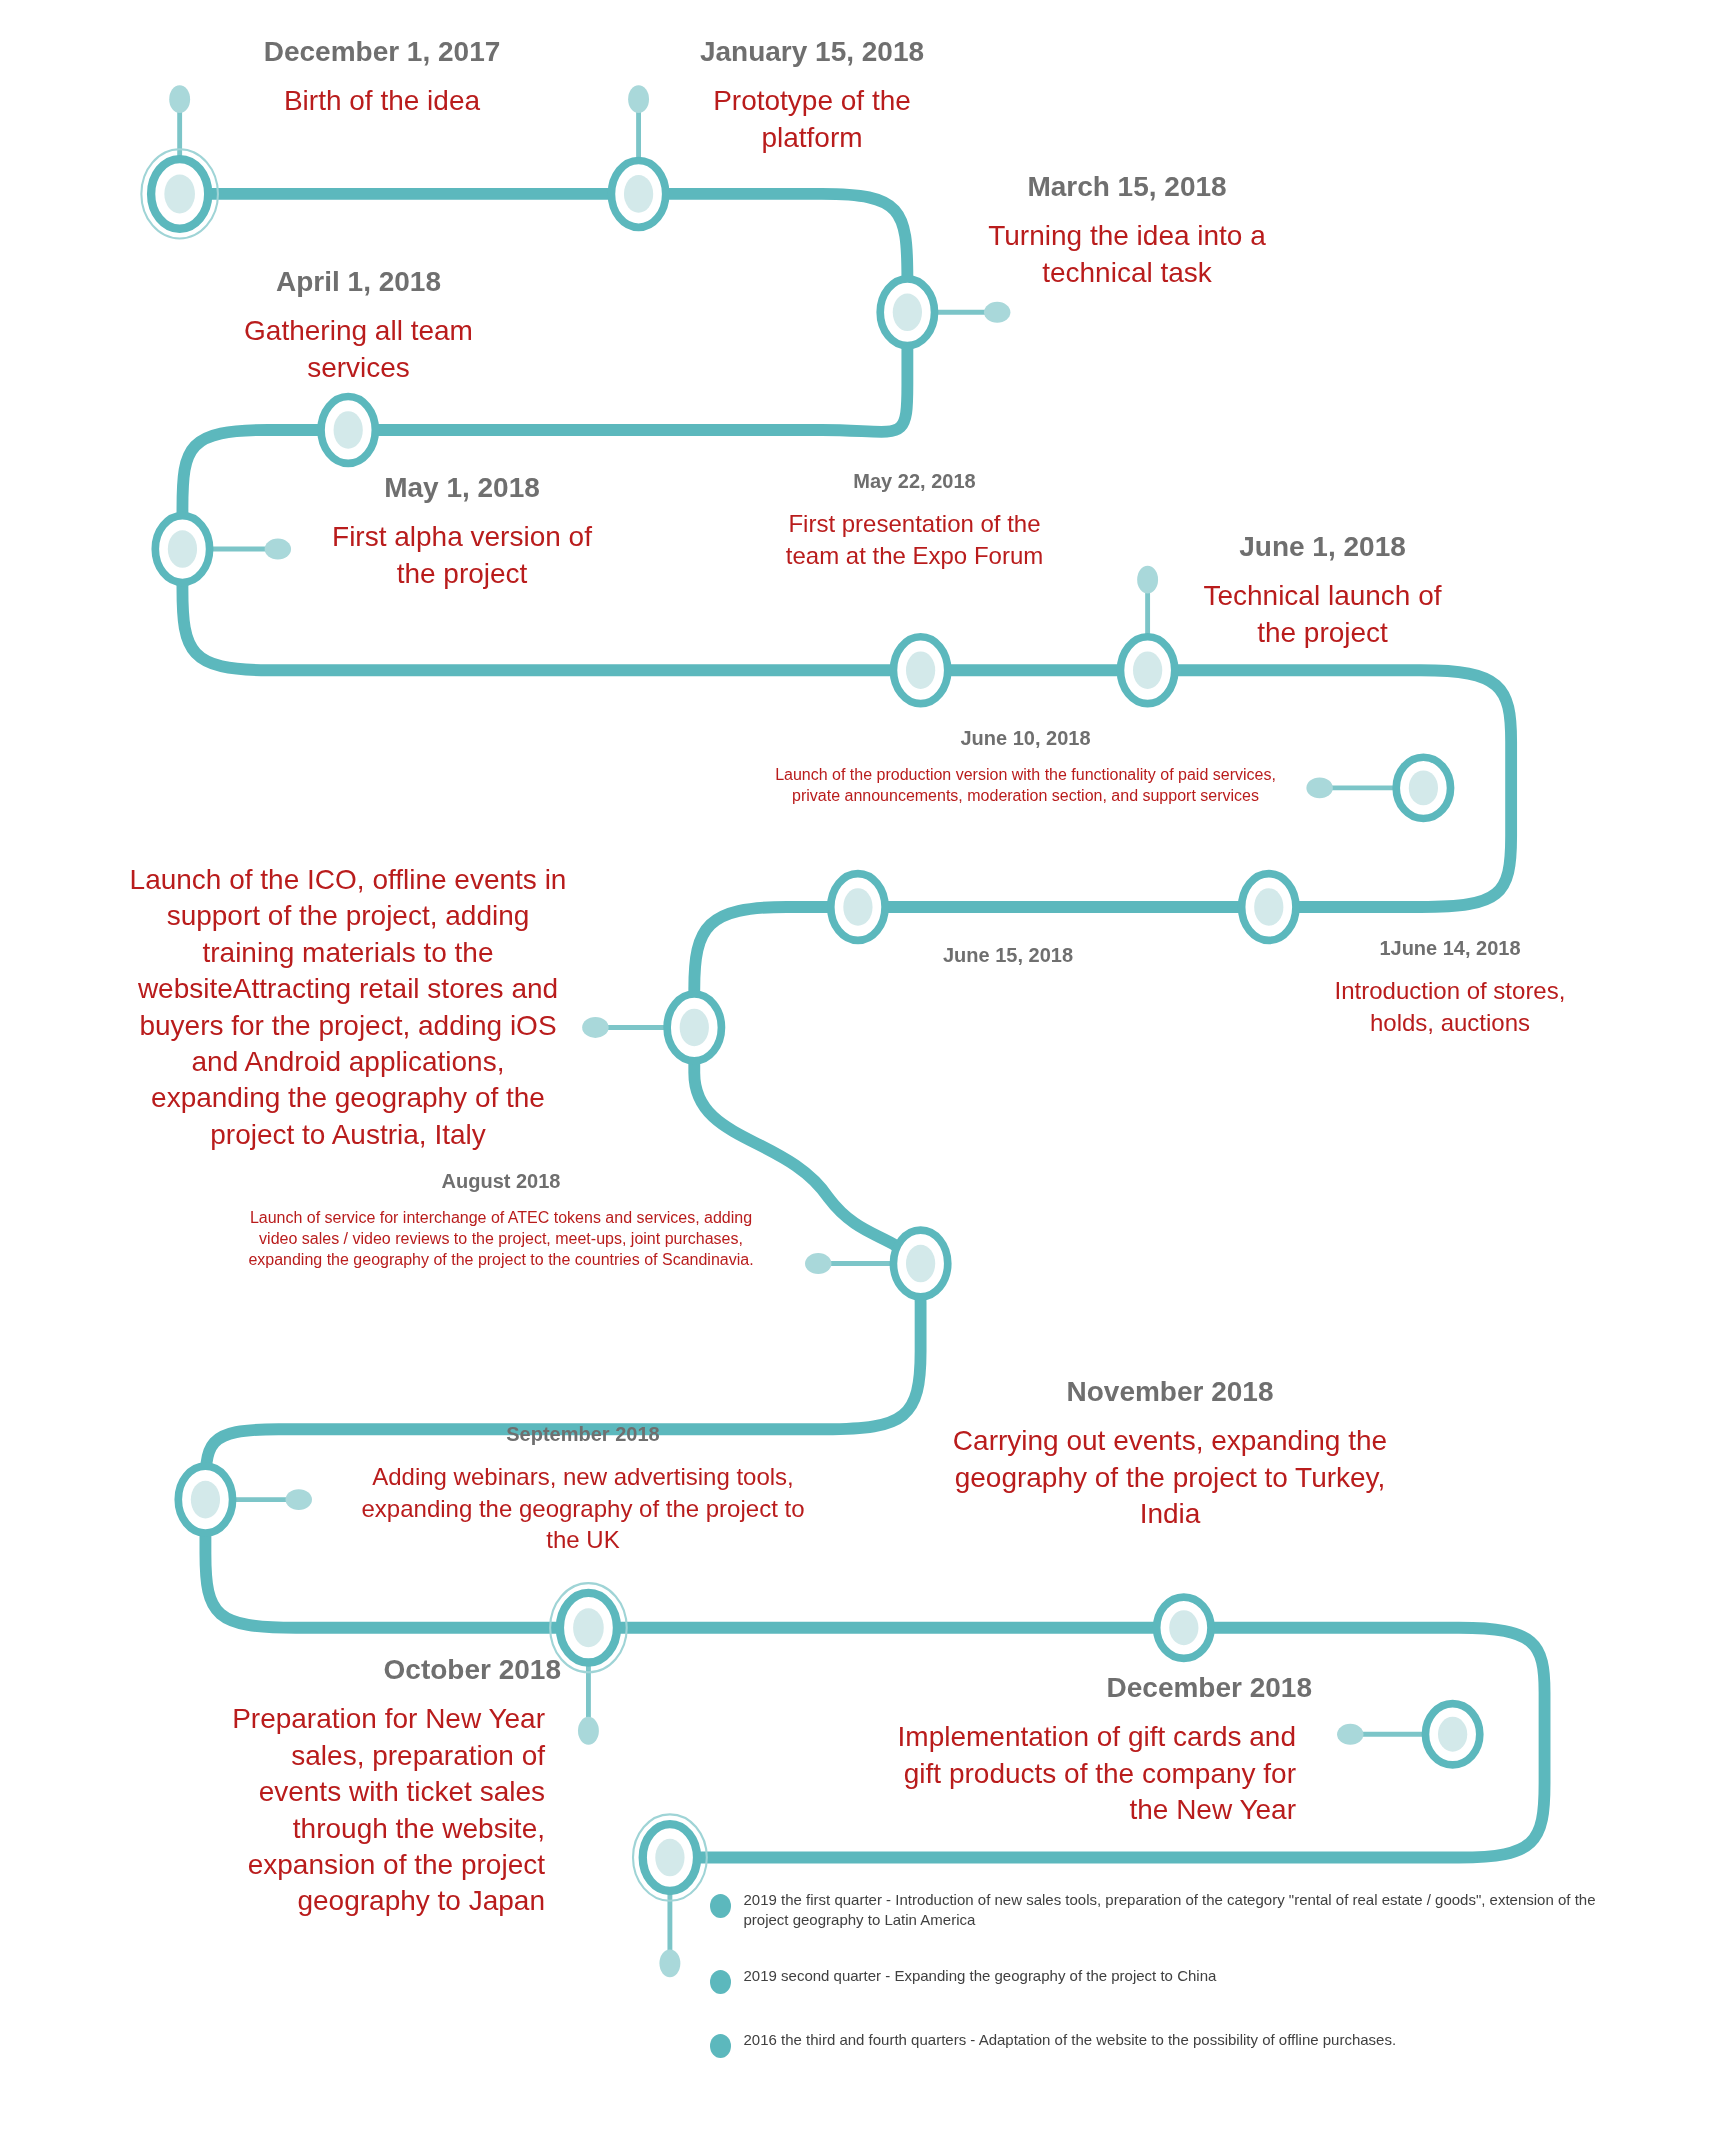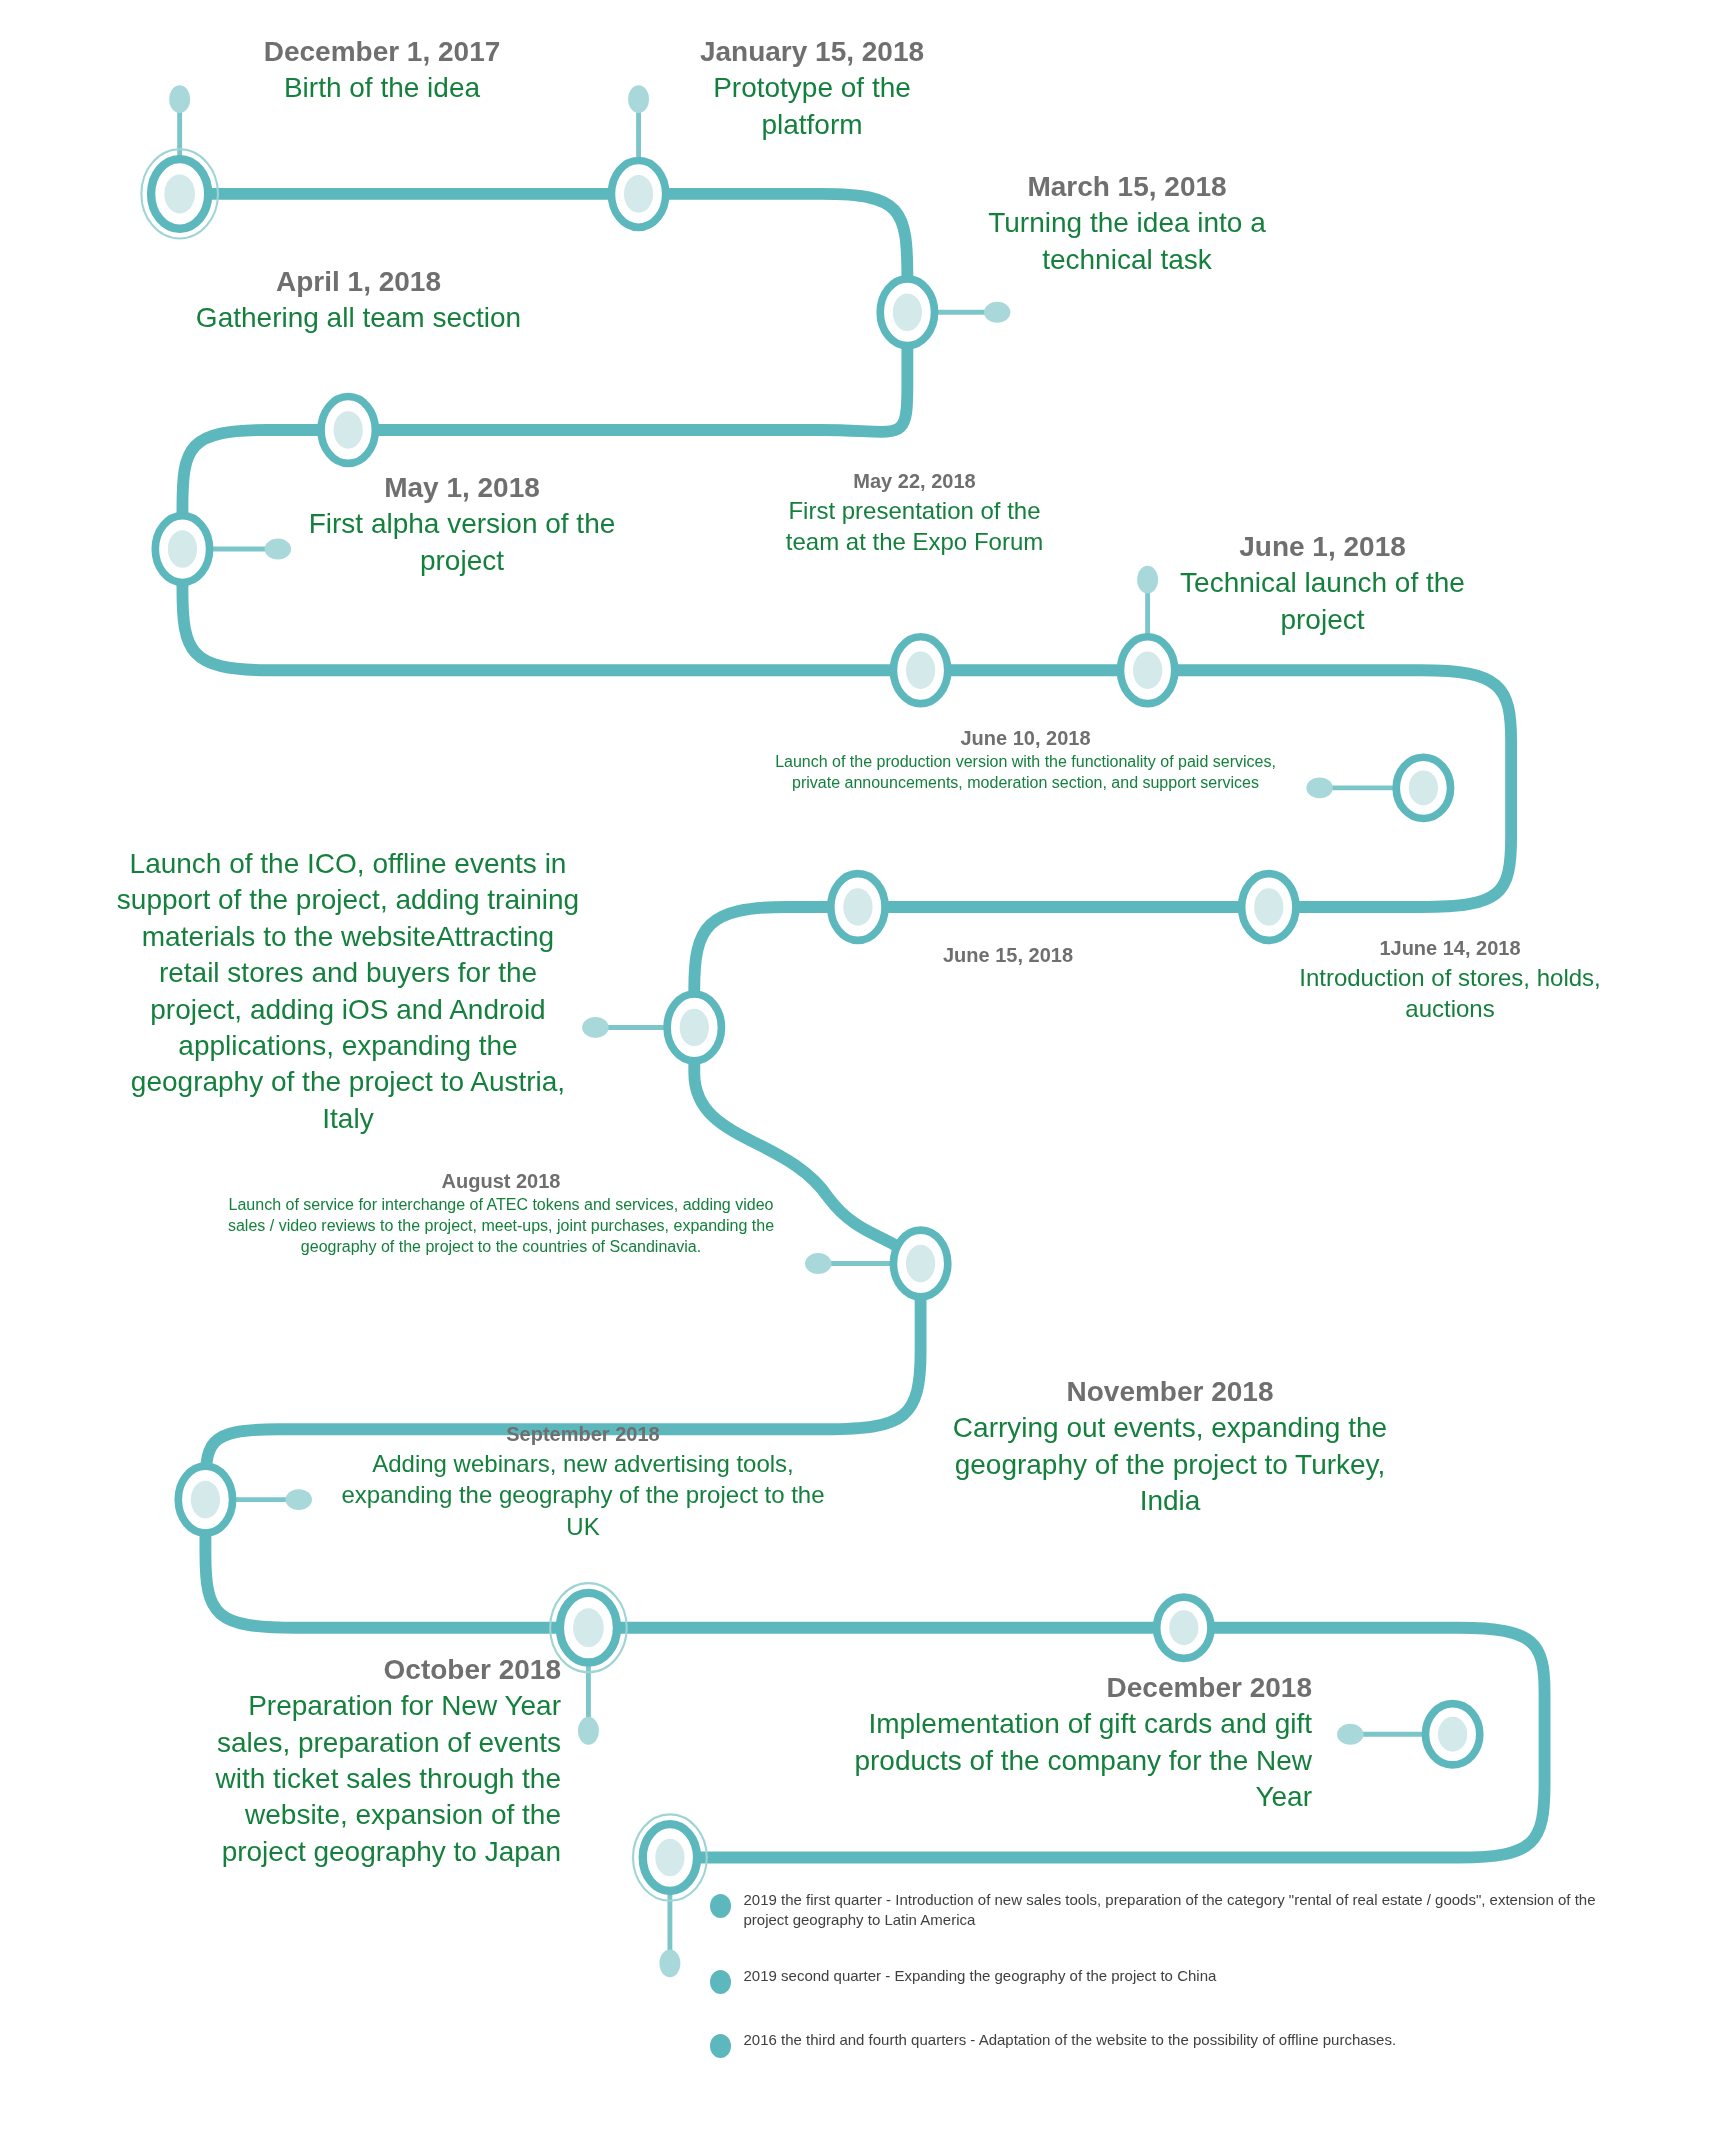--- a/index.html
+++ b/index.html
@@ -13,23 +13,23 @@
   #road{position:absolute;left:0;top:0;width:1727px;height:2151px;}
 
   .tbox{position:absolute;}
   .tdate{
     font-weight:bold;
     color:#6f6f6f;
     line-height:1.12;
     margin:0 0 2.8px 0;
   }
   .tdesc{
-    color:#15803d;
+    color:#b91c1c;
     line-height:1.30;
-    margin:0;
+    margin:16px;
   }
 
   
   .s-lg .tdate{font-size:28px;}
   .s-lg .tdesc{font-size:28px;}
   .s-md .tdate{font-size:20px;}
   .s-md .tdesc{font-size:24px;}
   .s-sm .tdate{font-size:20px;}
   .s-sm .tdesc{font-size:16px;}
 
@@ -224,21 +224,21 @@
   <div class="tdesc">Prototype of the platform</div>
 </div>
 
 <div class="tbox s-lg al-l" style="left:932px;top:171px;width:390px;">
   <div class="tdate">March 15, 2018</div>
   <div class="tdesc">Turning the idea into a technical task</div>
 </div>
 
 <div class="tbox s-lg al-c" style="left:195px;top:266px;width:327px;">
   <div class="tdate">April 1, 2018</div>
-  <div class="tdesc">Gathering all team section</div>
+  <div class="tdesc">Gathering all team services</div>
 </div>
 
 <div class="tbox s-lg al-l" style="left:302px;top:472px;width:320px;">
   <div class="tdate">May 1, 2018</div>
   <div class="tdesc">First alpha version of the project</div>
 </div>
 
 <div class="tbox s-md al-c" style="left:765px;top:470px;width:299px;">
   <div class="tdate">May 22, 2018</div>
   <div class="tdesc">First presentation of the team at the Expo Forum</div>

